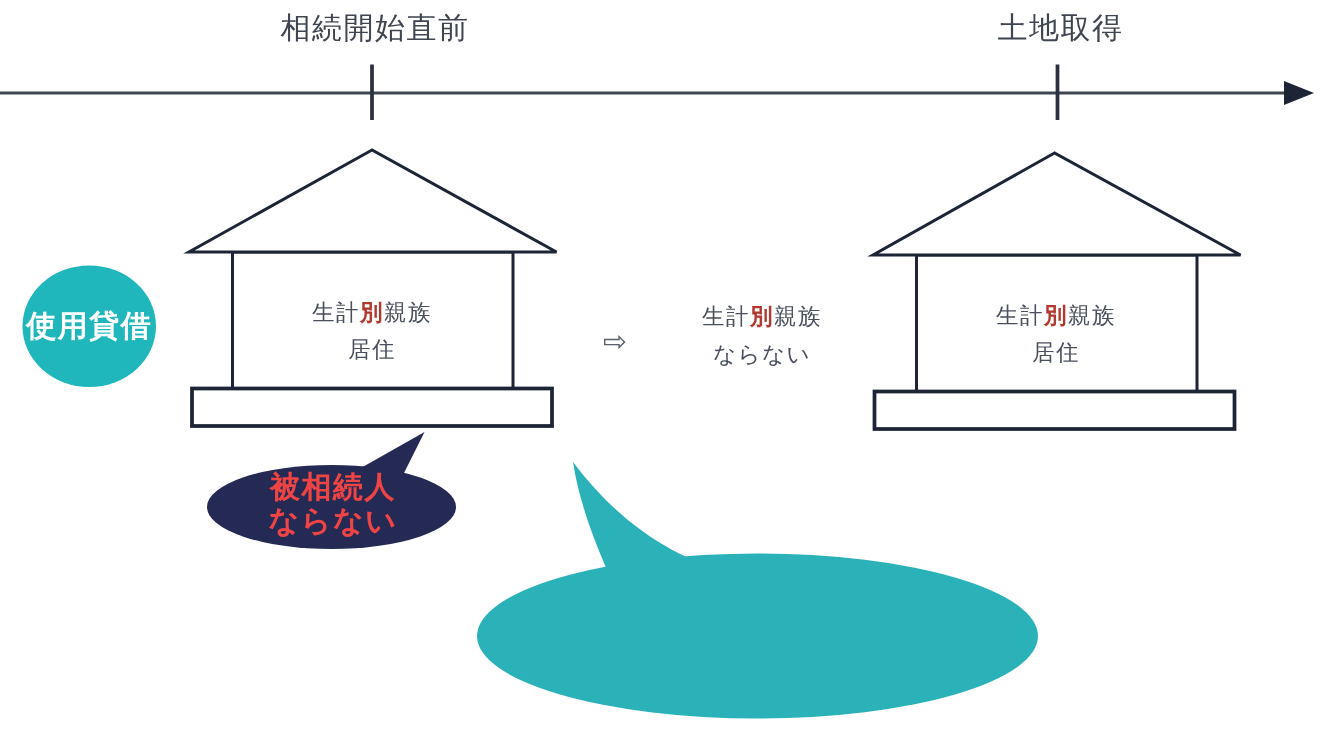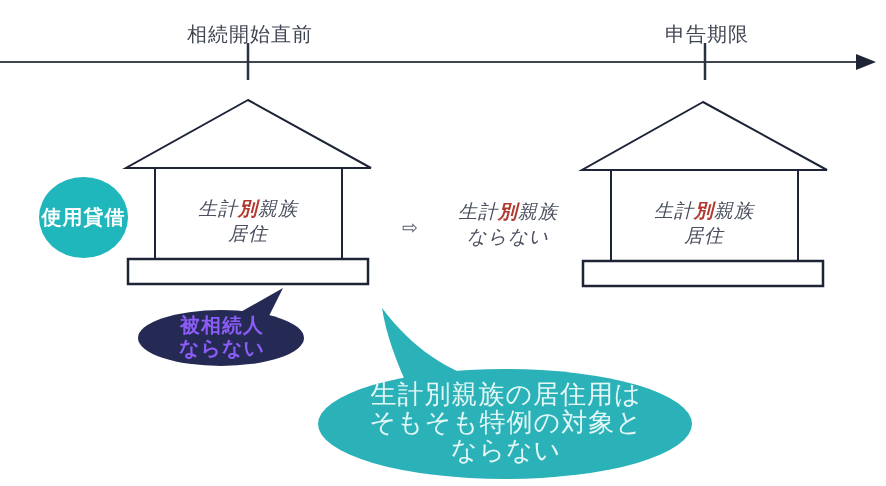--- a/index.html
+++ b/index.html
@@ -6,33 +6,33 @@
     --teal:#1fb6bc; --teal_bubble:#2bb2b9; --navy:#242a54; --ink:#3f4551;
     --stroke:#1c2436; --red:#b2382f; --bubble_text:#e3f7f6; --arrow_gray:#5a606c;
   }
   html,body{margin:0;padding:0;background:#ffffff;}
   .canvas{
     position:relative; width:886px; height:486px; background:#ffffff; overflow:hidden;
     font-family:"Liberation Sans", sans-serif;
   }
   .layer{position:absolute; left:0; top:0; width:886px; height:486px;}
   .txt{position:absolute; text-align:center; color:var(--ink);}
-  .tl-label{top:5px; width:200px; font-size:20px; letter-spacing:1px; color:var(--ink);margin-top:16px;}
-  .house-text{width:180px; font-size:19px; line-height:25px; color:#4a4f5e; letter-spacing:1px;font-style:italic;}
+  .tl-label{top:5px; width:200px; font-size:20px; letter-spacing:1px; color:var(--ink);}
+  .house-text{width:180px; font-size:15px; line-height:25px; color:#4a4f5e; letter-spacing:1px;}
   .em{color:var(--red); font-weight:bold;}
   .badge{
     position:absolute; left:15px; top:177px; width:89px; height:81px;
     background:var(--teal); border-radius:50%;
     display:flex; align-items:center; justify-content:center;
-    color:#ffffff; font-weight:bold; font-size:20px; letter-spacing:1px;margin-left:24px;
+    color:#ffffff; font-weight:bold; font-size:20px; letter-spacing:1px;
   }
   .transfer-arrow{position:absolute; left:402px; top:216px; font-size:19px; color:var(--arrow_gray);}
   .navy-bubble-text{
     position:absolute; left:135px; top:314px; width:174px; text-align:center;
-    color:#8b5cf6; font-size:20px; line-height:23px; font-weight:bold; letter-spacing:1px;
+    color:#ef4444; font-size:20px; line-height:23px; font-weight:bold; letter-spacing:1px;
   }
   .teal-bubble-text{
     position:absolute; left:330px; top:380px; width:352px; text-align:center;
     color:var(--bubble_text); font-size:26px; line-height:28px; letter-spacing:1px;
   }
   svg .axis{stroke:var(--ink); stroke-width:2; fill:none;}
   svg .tick{stroke:#2a3140; stroke-width:2.5; fill:none;}
   svg .house{stroke:var(--stroke); stroke-width:2; fill:#ffffff;}
   svg .house-base{stroke:var(--stroke); stroke-width:2.5; fill:#ffffff;}
   svg .navyfill{fill:var(--navy); stroke:none;}
@@ -60,21 +60,21 @@
     <rect class="house-base" x="583" y="261" width="240" height="25"></rect>
 
     <polygon class="navyfill" points="230,318 283,288 264,326"></polygon>
     <ellipse class="navyfill" cx="221" cy="338" rx="83" ry="28"></ellipse>
 
     <path class="tealfill" d="M382,308 C412,348 448,372 492,384 L412,396 C396,362 386,334 382,308 Z"></path>
     <ellipse class="tealfill" cx="505" cy="424" rx="187" ry="55"></ellipse>
   </svg>
 
   <div class="txt tl-label" style="left:150px;">相続開始直前</div>
-  <div class="txt tl-label" style="left:607px;">申告期限</div>
+  <div class="txt tl-label" style="left:607px;">土地取得</div>
 
   <div class="badge">
     <span>使用貸借</span>
   </div>
 
   <div class="txt house-text" style="left:158px; top:196px;">
     <div><span>生計</span><span class="em">別</span><span>親族</span></div>
     <div>居住</div>
   </div>
 
@@ -87,19 +87,14 @@
   <div class="txt house-text" style="left:614px; top:198px;">
     <div><span>生計</span><span class="em">別</span><span>親族</span></div>
     <div>居住</div>
   </div>
 
   <div class="navy-bubble-text">
     <div>被相続人</div>
     <div>ならない</div>
   </div>
 
-  <div class="teal-bubble-text">
-    <div>生計別親族の居住用は</div>
-    <div>そもそも特例の対象と</div>
-    <div>ならない</div>
-  </div>
 
 </div>
 
 </body></html>

